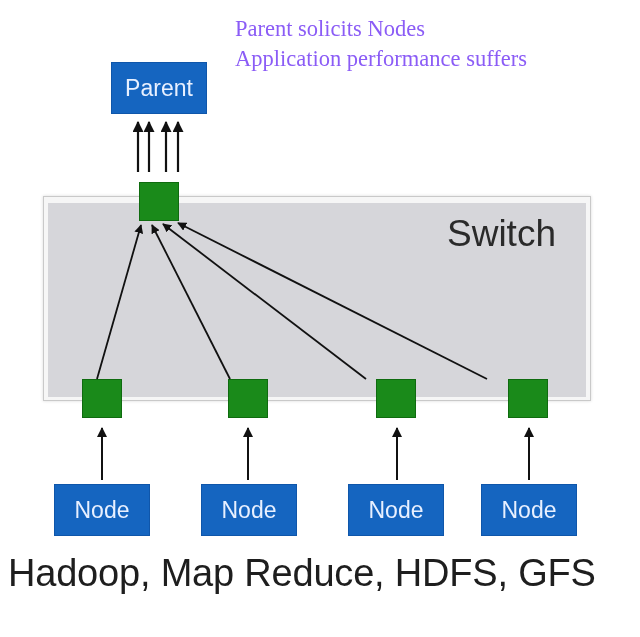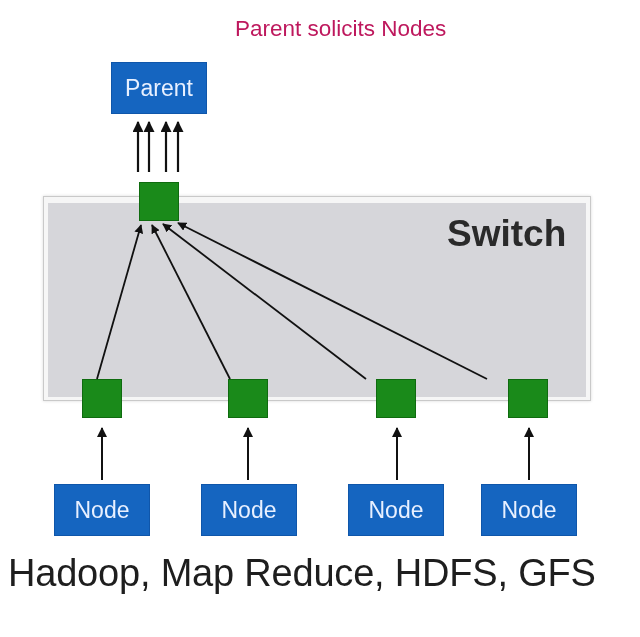--- a/index.html
+++ b/index.html
@@ -12,39 +12,40 @@
     .port { position: absolute; width: 40px; height: 39px; background: #1a8a1a; border: 1px solid #0f6b0f; box-sizing: border-box; }
     .switch-outer {
       position: absolute; left: 43px; top: 196px; width: 548px; height: 205px;
       background: #f6f6f6; border: 1px solid #c9c9c9; box-sizing: border-box;
       box-shadow: 0 0 3px rgba(0,0,0,0.15);
     }
     .switch-inner {
       position: absolute; left: 48px; top: 203px; width: 538px; height: 194px;
       background: #d6d6da;
     }
-    .switch-label { position: absolute; left: 447px; top: 213px; font-size: 37px; color: #2a2a2a; font-weight: bold; }
-    .bullets { position: absolute; left: 235px; top: 14px; font-size: 22.5px; color: #be185d; line-height: 29.5px; }
+    .switch-label { position: absolute; left: 447px; top: 213px; font-size: 37px; color: #2a2a2a; }
+    .bullets { position: absolute; left: 235px; top: 14px; font-size: 22.5px; color: #8b5cf6; line-height: 29.5px; font-family: Liberation Serif, serif; }
     .bullets div { white-space: nowrap; }
     .caption { position: absolute; left: 8px; top: 552px; font-size: 38px; color: #1e1e1e; white-space: nowrap; letter-spacing: -0.2px; }
     svg.arrows { position: absolute; left: 0; top: 0; }
   </style>
 </head>
 <body>
 
 <div class="switch-outer"></div>
 <div class="switch-inner" style="background: rgb(214, 214, 218);"></div>
 <div class="switch-label">Switch</div>
 
 <div class="bluebox" style="left: 111px; top: 62px; width: 96px; height: 52px; background: rgb(21, 101, 192);">
   <span>Parent</span>
 </div>
 
 <div class="bullets">
   <div>Parent solicits Nodes</div>
+  <div>Application performance suffers</div>
 </div>
 
 <div class="port" style="left: 139px; top: 182px; background: rgb(26, 138, 26);"></div>
 <div class="port" style="left: 82px; top: 379px; background: rgb(26, 138, 26);"></div>
 <div class="port" style="left: 228px; top: 379px; background: rgb(26, 138, 26);"></div>
 <div class="port" style="left: 376px; top: 379px; background: rgb(26, 138, 26);"></div>
 <div class="port" style="left: 508px; top: 379px; background: rgb(26, 138, 26);"></div>
 
 <svg class="arrows" width="640" height="637">
   <defs>

